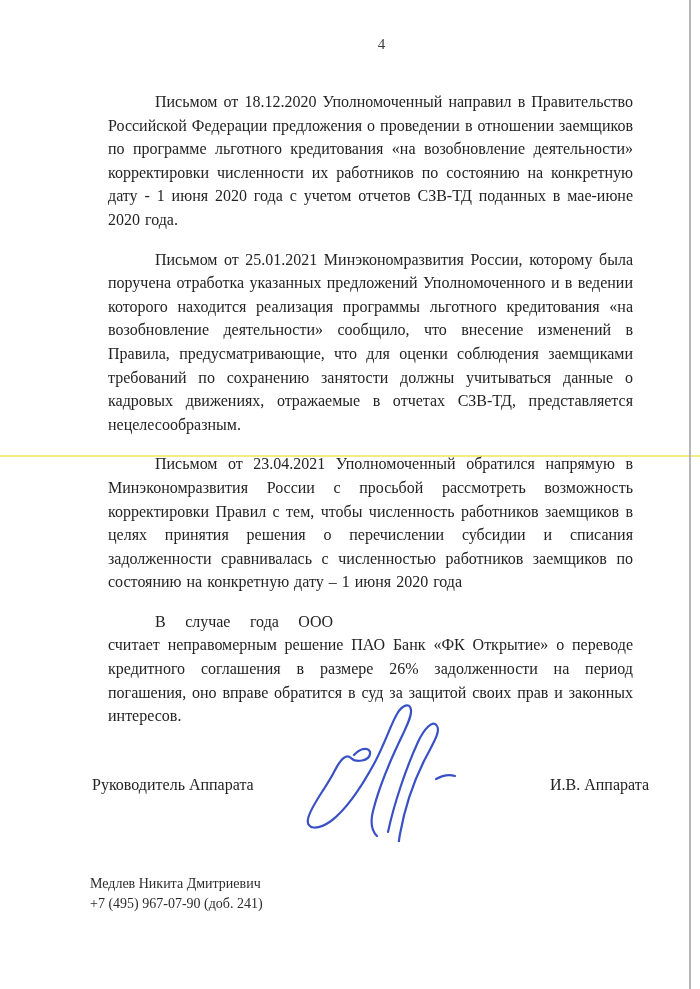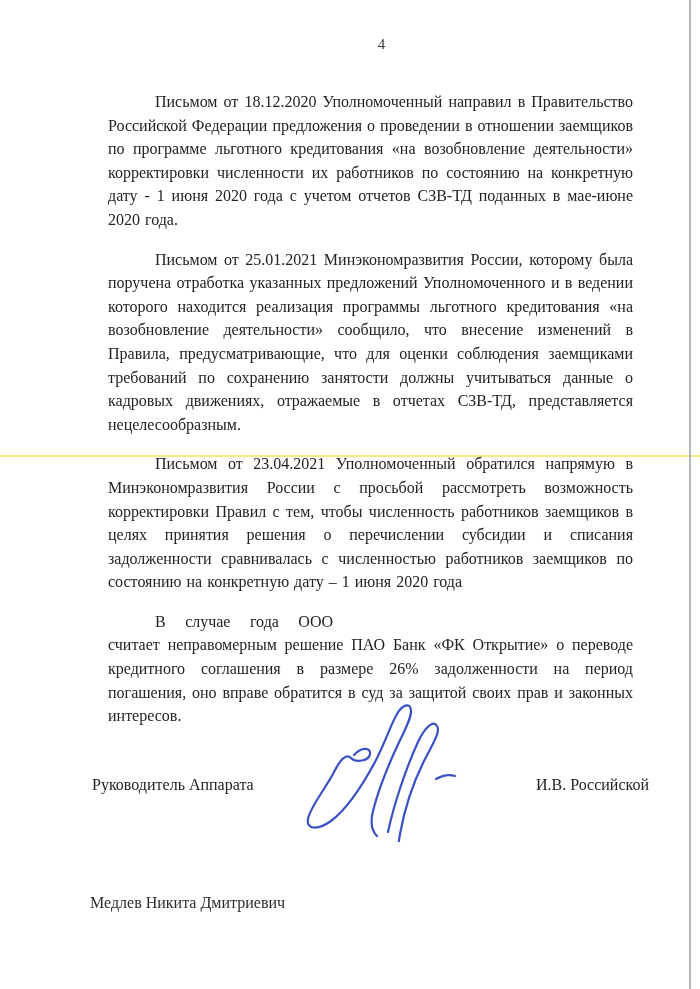--- a/index.html
+++ b/index.html
@@ -80,48 +80,48 @@
     left: 296px;
     top: 700px;
     width: 172px;
     height: 142px;
     z-index: 2;
   }
   .footer-contact {
     position: absolute;
     left: 90px;
     top: 874px;
-    font-size: 16px;
+    font-size: 14px;
     line-height: 19.5px;
     color: #2c2c2c;
     z-index: 1;
-    margin-top: 19px;
   }
 </style>
 </head>
 <body>
 
 <div class="highlighter-line"></div>
 <div class="scan-edge-line"></div>
 
 <div class="page-number">4</div>
 
 <div class="text-block">
   <p>Письмом от 18.12.2020 Уполномоченный направил в Правительство Российской Федерации предложения о проведении в отношении заемщиков по программе льготного кредитования «на возобновление деятельности» корректировки численности их работников по состоянию на конкретную дату - 1 июня 2020 года с учетом отчетов СЗВ-ТД поданных в мае-июне 2020 года.</p>
   <p>Письмом от 25.01.2021 Минэкономразвития России, которому была поручена отработка указанных предложений Уполномоченного и в ведении которого находится реализация программы льготного кредитования «на возобновление деятельности» сообщило, что внесение изменений в Правила, предусматривающие, что для оценки соблюдения заемщиками требований по сохранению занятости должны учитываться данные о кадровых движениях, отражаемые в отчетах СЗВ-ТД, представляется нецелесообразным.</p>
   <p>Письмом от 23.04.2021 Уполномоченный обратился напрямую в Минэкономразвития России с просьбой рассмотреть возможность корректировки Правил с тем, чтобы численность работников заемщиков в целях принятия решения о перечислении субсидии и списания задолженности сравнивалась с численностью работников заемщиков по состоянию на конкретную дату – 1 июня 2020 года</p>
   <p><span>В случае года ООО</span><span class="redaction-gap"></span><span>считает неправомерным решение ПАО Банк «ФК Открытие» о переводе кредитного соглашения в размере 26% задолженности на период погашения, оно вправе обратится в суд за защитой своих прав и законных интересов.</span></p>
 </div>
 
 <div class="signature-row">
   <span>Руководитель Аппарата</span>
-  <span>И.В. Российской</span>
+  <span>И.В. Аппарата</span>
 </div>
 
 <svg class="signature-ink" viewBox="0 0 172 142" xmlns="http://www.w3.org/2000/svg" fill="none" stroke-linecap="round">
   <path stroke-width="2.2" d="M58,55 c8,-9 17,-7 16,-1 c-1,7 -14,9 -19,4 c-5,-5 -11,2 -17,14 c-8,16 -24,35 -26,47 c-2,10 9,12 23,2 c16,-12 30,-33 44,-59 c10,-19 16,-38 22,-48 c5,-9 13,-12 14,-4 c1,8 -8,23 -16,41 c-10,22 -18,44 -22,60 c-3,12 -1,20 4,25" stroke="#3a51c6"></path>
   <path stroke-width="2.2" d="M92,132 c6,-28 18,-64 30,-90 c6,-13 15,-23 19,-16 c4,6 -5,19 -13,35 c-12,24 -20,51 -24,73 c-2,11 -2,18 0,21" stroke="#3a51c6"></path>
   <path stroke-width="2.2" d="M140,79 c7,-4 13,-5 19,-3" stroke="#3a51c6"></path>
 </svg>
 
 <div class="footer-contact">
   <div>Медлев Никита Дмитриевич</div>
+  <div>+7 (495) 967-07-90 (доб. 241)</div>
 </div>
 
 </body></html>

